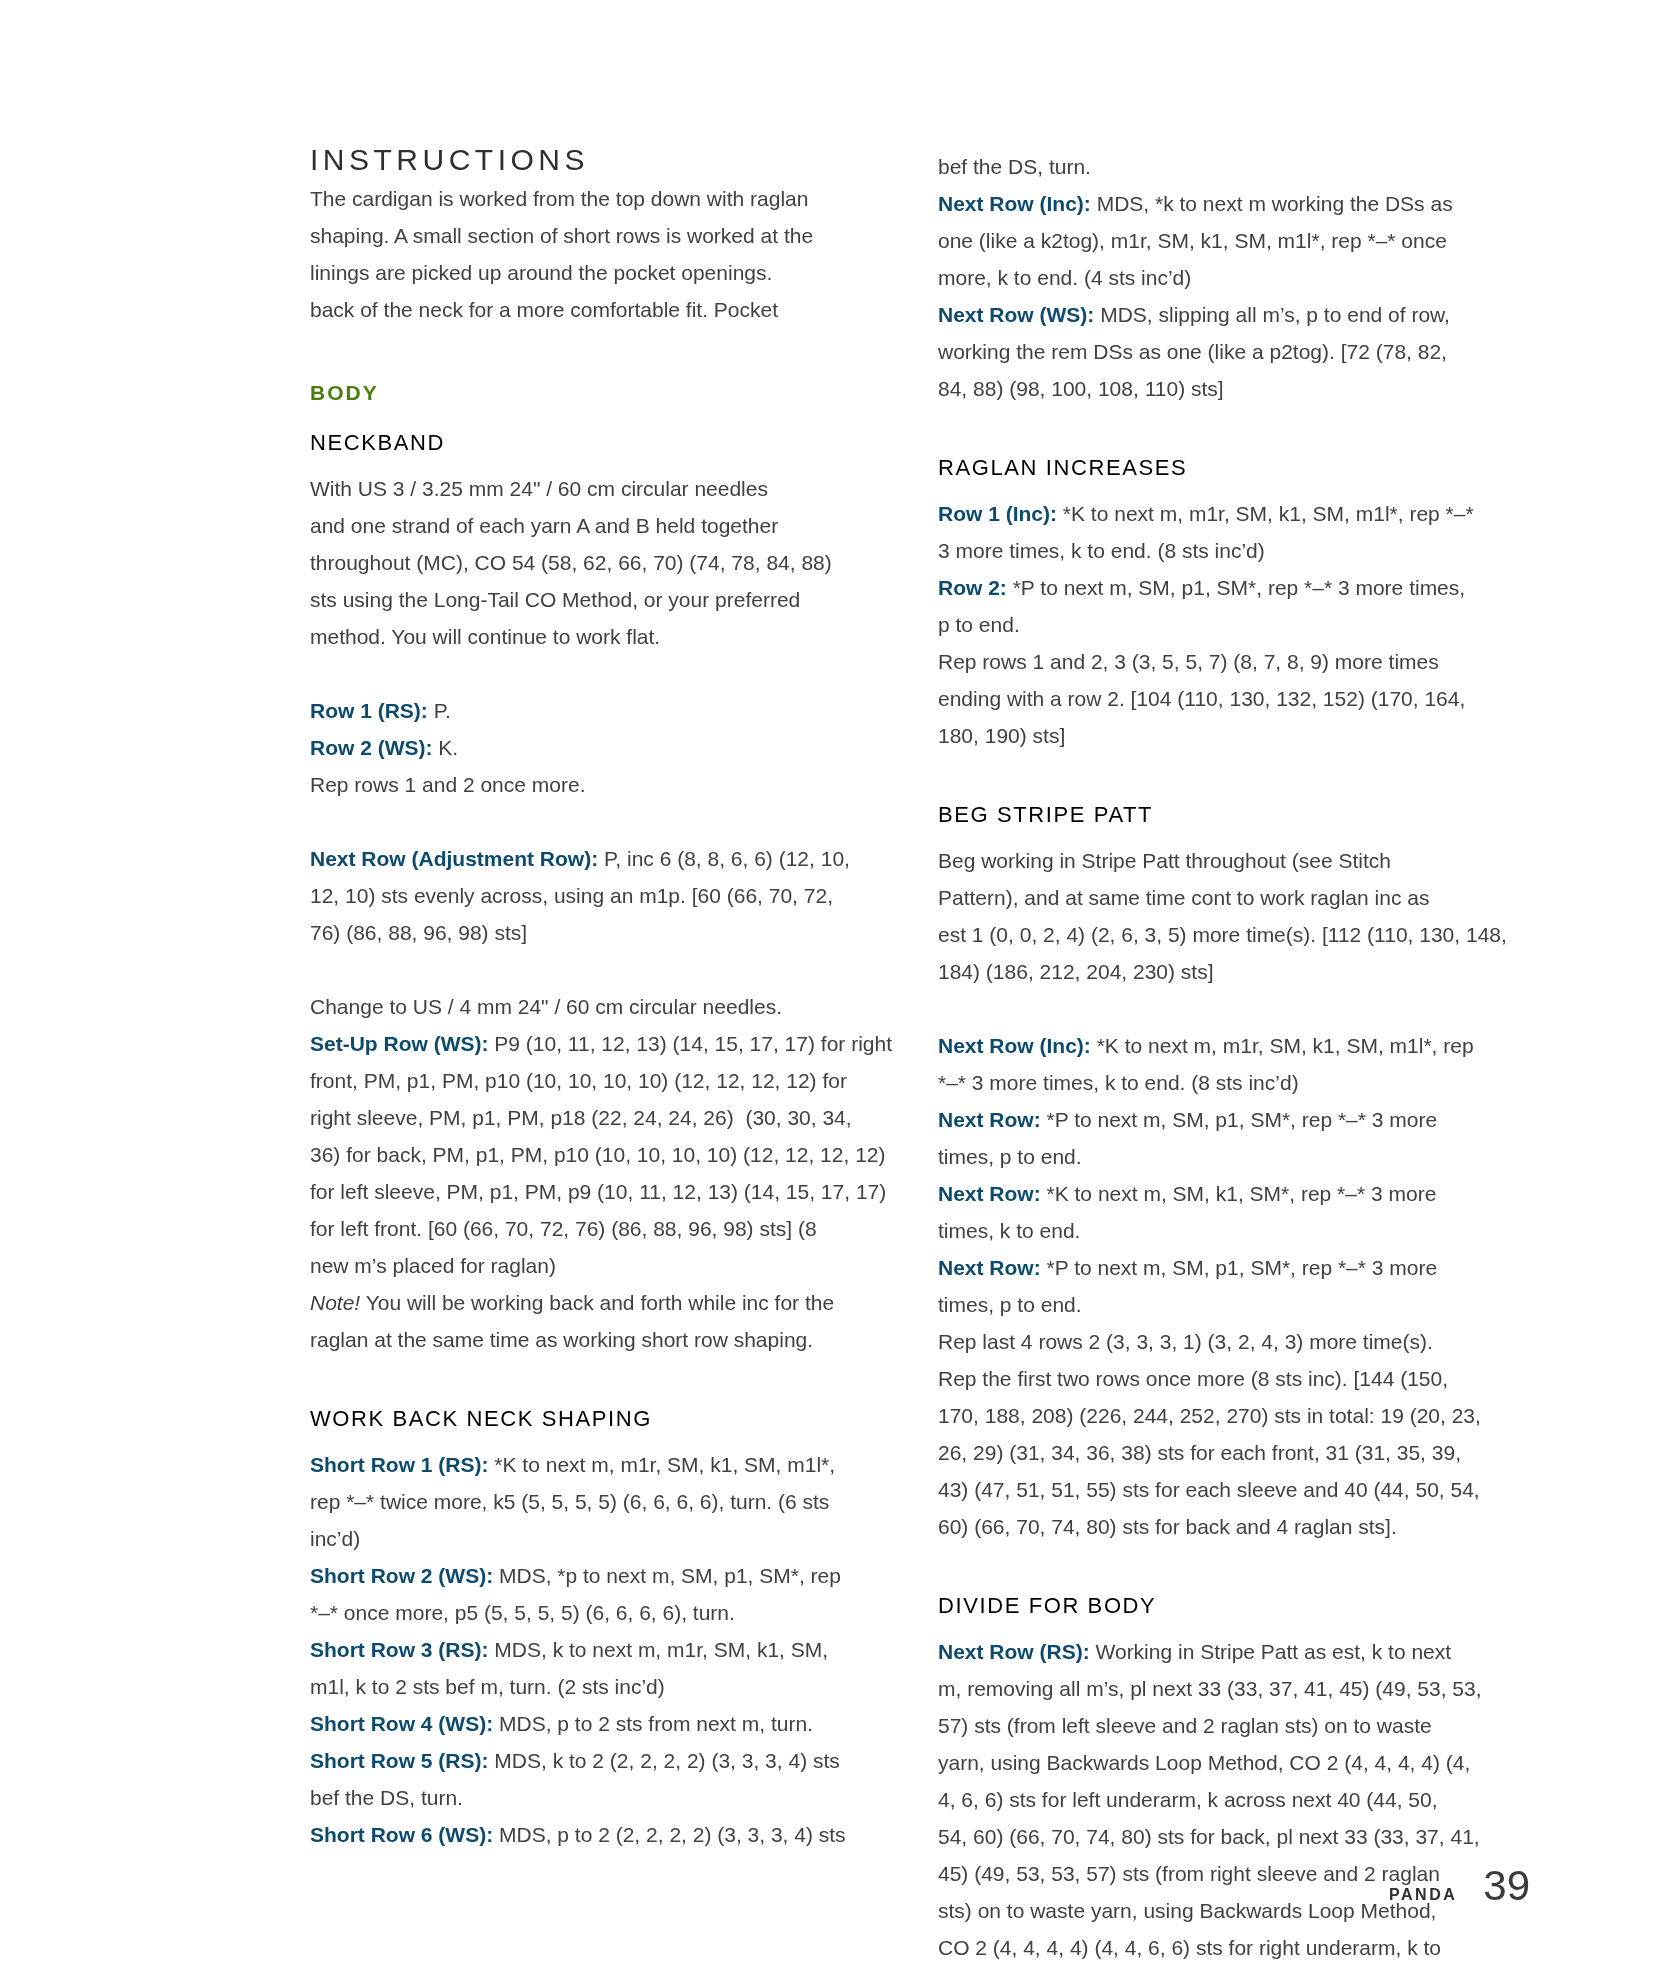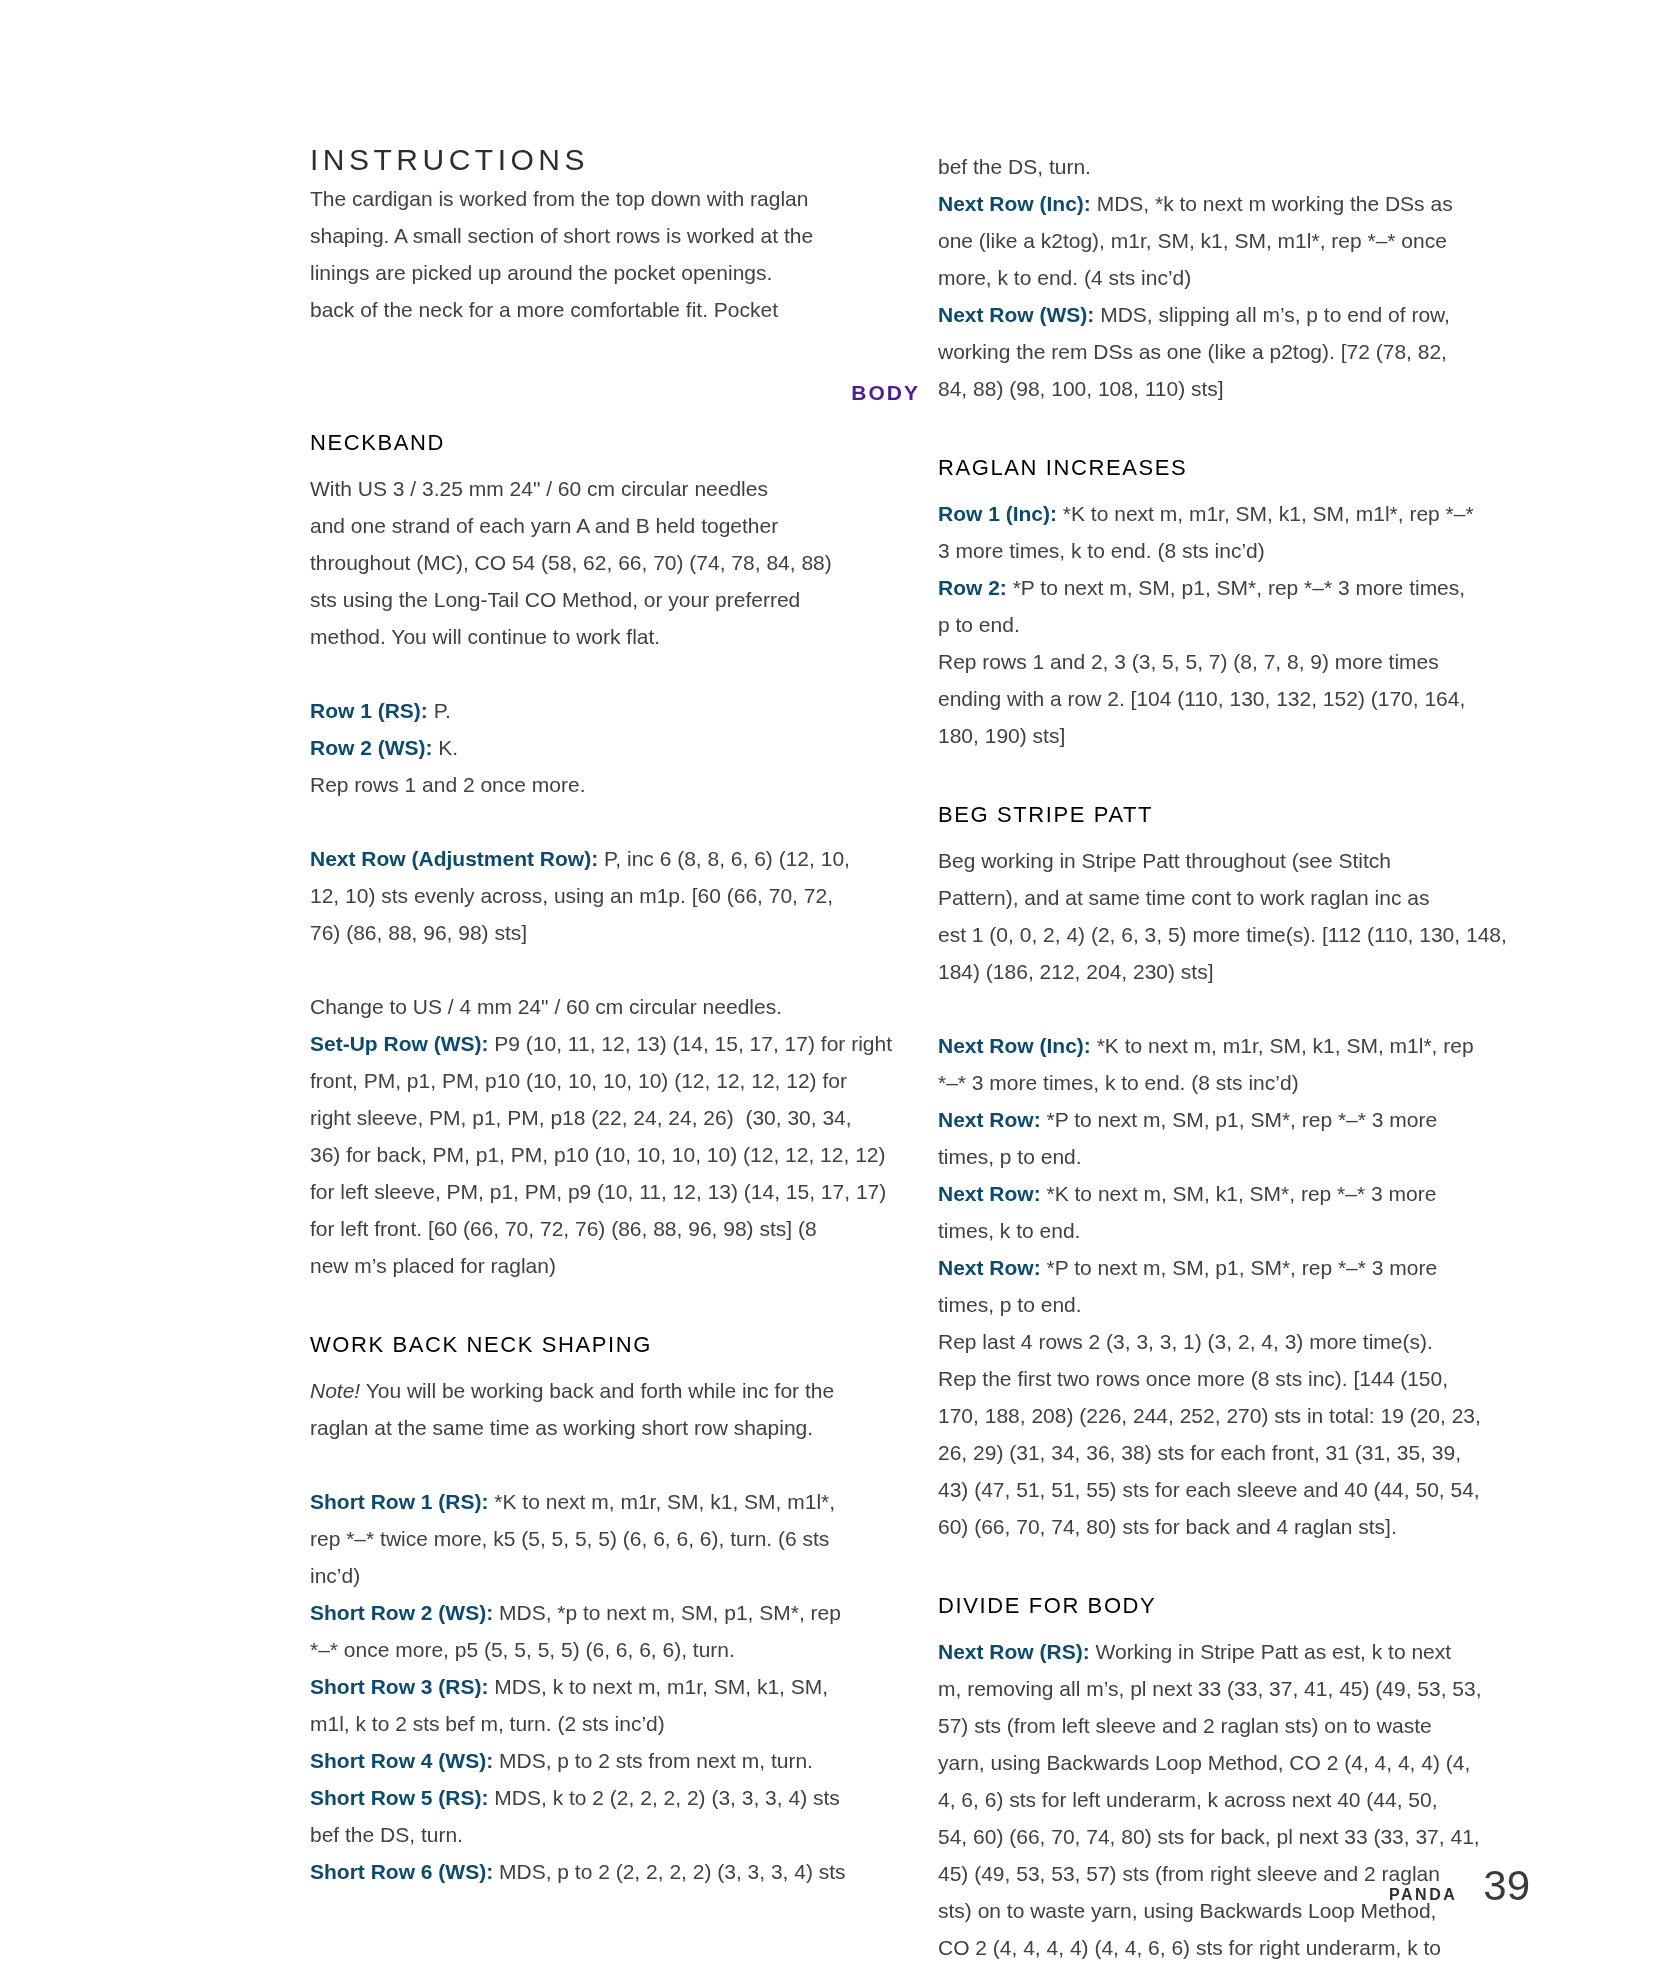--- a/index.html
+++ b/index.html
@@ -22,21 +22,21 @@
   .block { margin: 0; }
   .para    { margin-top: 37px; }
   .title   { margin-top: 0; }
   .title .line {
     font-size: 30px; line-height: 40px; letter-spacing: 4.5px;
     font-weight: 300; color: #2e2e2e;
   }
   .section { margin-top: 50px; margin-bottom: 16px; }
   .section .line {
     font-size: 21px; line-height: 30px; letter-spacing: 2px;
-    font-weight: bold; color: #4c1d95; text-align: right;
+    font-weight: bold; color: #4d7c0f;
   }
   .subhead { margin-top: 42px; }
   .subhead .line {
     font-size: 22px; line-height: 38px; letter-spacing: 1.6px;
     color: #000000;
   }
   .subhead + .para, .section + .subhead { margin-top: 8px; }
   .tight { margin-top: 0; }
   .col > .block:first-child { margin-top: 0; }
 
@@ -93,26 +93,26 @@
       <div class="block para">
         <div class="line"><span>Change to US / 4 mm 24" / 60 cm circular needles.</span></div>
         <div class="line"><span class="b">Set-Up Row (WS):</span><span> P9 (10, 11, 12, 13) (14, 15, 17, 17) for right</span></div>
         <div class="line"><span>front, PM, p1, PM, p10 (10, 10, 10, 10) (12, 12, 12, 12) for</span></div>
         <div class="line"><span>right sleeve, PM, p1, PM, p18 (22, 24, 24, 26)  (30, 30, 34,</span></div>
         <div class="line"><span>36) for back, PM, p1, PM, p10 (10, 10, 10, 10) (12, 12, 12, 12)</span></div>
         <div class="line"><span>for left sleeve, PM, p1, PM, p9 (10, 11, 12, 13) (14, 15, 17, 17)</span></div>
         <div class="line"><span>for left front. [60 (66, 70, 72, 76) (86, 88, 96, 98) sts] (8</span></div>
         <div class="line"><span>new m’s placed for raglan)</span></div>
       </div>
-      <div class="block subhead">
-        <div class="line"><span>WORK BACK NECK SHAPING</span></div>
-      </div>
       <div class="block para tight">
         <div class="line"><span class="i">Note!</span><span> You will be working back and forth while inc for the</span></div>
         <div class="line"><span>raglan at the same time as working short row shaping.</span></div>
+      </div>
+      <div class="block subhead">
+        <div class="line"><span>WORK BACK NECK SHAPING</span></div>
       </div>
       <div class="block para">
         <div class="line"><span class="b">Short Row 1 (RS):</span><span> *K to next m, m1r, SM, k1, SM, m1l*,</span></div>
         <div class="line"><span>rep *–* twice more, k5 (5, 5, 5, 5) (6, 6, 6, 6), turn. (6 sts</span></div>
         <div class="line"><span>inc’d)</span></div>
         <div class="line"><span class="b">Short Row 2 (WS):</span><span> MDS, *p to next m, SM, p1, SM*, rep</span></div>
         <div class="line"><span>*–* once more, p5 (5, 5, 5, 5) (6, 6, 6, 6), turn.</span></div>
         <div class="line"><span class="b">Short Row 3 (RS):</span><span> MDS, k to next m, m1r, SM, k1, SM,</span></div>
         <div class="line"><span>m1l, k to 2 sts bef m, turn. (2 sts inc’d)</span></div>
         <div class="line"><span class="b">Short Row 4 (WS):</span><span> MDS, p to 2 sts from next m, turn.</span></div>

